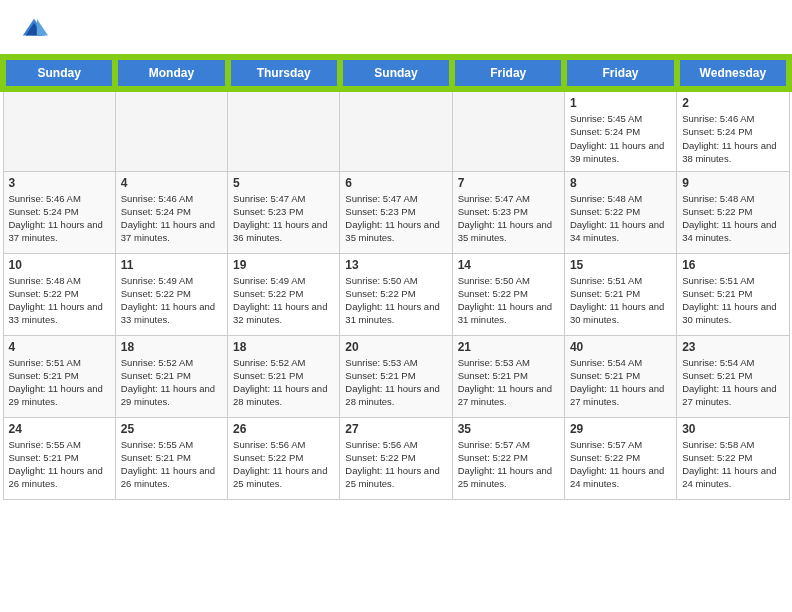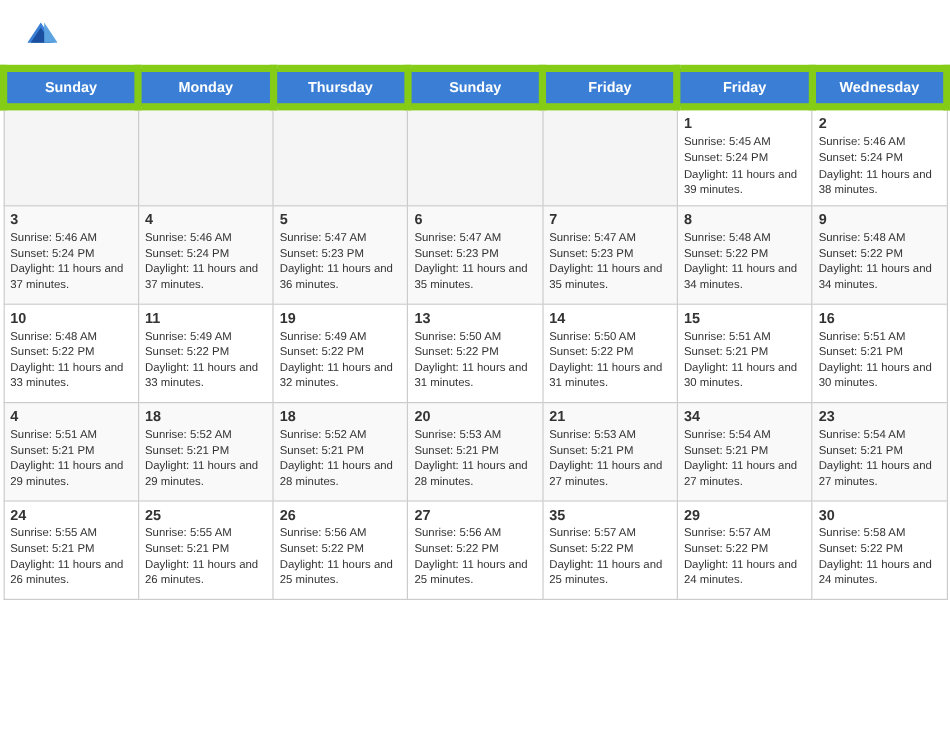--- a/index.html
+++ b/index.html
@@ -154,21 +154,21 @@
           <td><span class="day-num">14</span><span class="day-info">Sunrise: 5:50 AM<br>Sunset: 5:22 PM<br>Daylight: 11 hours and 31 minutes.</span></td>
           <td><span class="day-num">15</span><span class="day-info">Sunrise: 5:51 AM<br>Sunset: 5:21 PM<br>Daylight: 11 hours and 30 minutes.</span></td>
           <td><span class="day-num">16</span><span class="day-info">Sunrise: 5:51 AM<br>Sunset: 5:21 PM<br>Daylight: 11 hours and 30 minutes.</span></td>
         </tr>
         <tr>
           <td><span class="day-num">4</span><span class="day-info">Sunrise: 5:51 AM<br>Sunset: 5:21 PM<br>Daylight: 11 hours and 29 minutes.</span></td>
           <td><span class="day-num">18</span><span class="day-info">Sunrise: 5:52 AM<br>Sunset: 5:21 PM<br>Daylight: 11 hours and 29 minutes.</span></td>
           <td><span class="day-num">18</span><span class="day-info">Sunrise: 5:52 AM<br>Sunset: 5:21 PM<br>Daylight: 11 hours and 28 minutes.</span></td>
           <td><span class="day-num">20</span><span class="day-info">Sunrise: 5:53 AM<br>Sunset: 5:21 PM<br>Daylight: 11 hours and 28 minutes.</span></td>
           <td><span class="day-num">21</span><span class="day-info">Sunrise: 5:53 AM<br>Sunset: 5:21 PM<br>Daylight: 11 hours and 27 minutes.</span></td>
-          <td><span class="day-num">34</span><span class="day-info">Sunrise: 5:54 AM<br>Sunset: 5:21 PM<br>Daylight: 11 hours and 27 minutes.</span></td>
+          <td><span class="day-num">40</span><span class="day-info">Sunrise: 5:54 AM<br>Sunset: 5:21 PM<br>Daylight: 11 hours and 27 minutes.</span></td>
           <td><span class="day-num">23</span><span class="day-info">Sunrise: 5:54 AM<br>Sunset: 5:21 PM<br>Daylight: 11 hours and 27 minutes.</span></td>
         </tr>
         <tr>
           <td><span class="day-num">24</span><span class="day-info">Sunrise: 5:55 AM<br>Sunset: 5:21 PM<br>Daylight: 11 hours and 26 minutes.</span></td>
           <td><span class="day-num">25</span><span class="day-info">Sunrise: 5:55 AM<br>Sunset: 5:21 PM<br>Daylight: 11 hours and 26 minutes.</span></td>
           <td><span class="day-num">26</span><span class="day-info">Sunrise: 5:56 AM<br>Sunset: 5:22 PM<br>Daylight: 11 hours and 25 minutes.</span></td>
           <td><span class="day-num">27</span><span class="day-info">Sunrise: 5:56 AM<br>Sunset: 5:22 PM<br>Daylight: 11 hours and 25 minutes.</span></td>
           <td><span class="day-num">35</span><span class="day-info">Sunrise: 5:57 AM<br>Sunset: 5:22 PM<br>Daylight: 11 hours and 25 minutes.</span></td>
           <td><span class="day-num">29</span><span class="day-info">Sunrise: 5:57 AM<br>Sunset: 5:22 PM<br>Daylight: 11 hours and 24 minutes.</span></td>
           <td><span class="day-num">30</span><span class="day-info">Sunrise: 5:58 AM<br>Sunset: 5:22 PM<br>Daylight: 11 hours and 24 minutes.</span></td>

